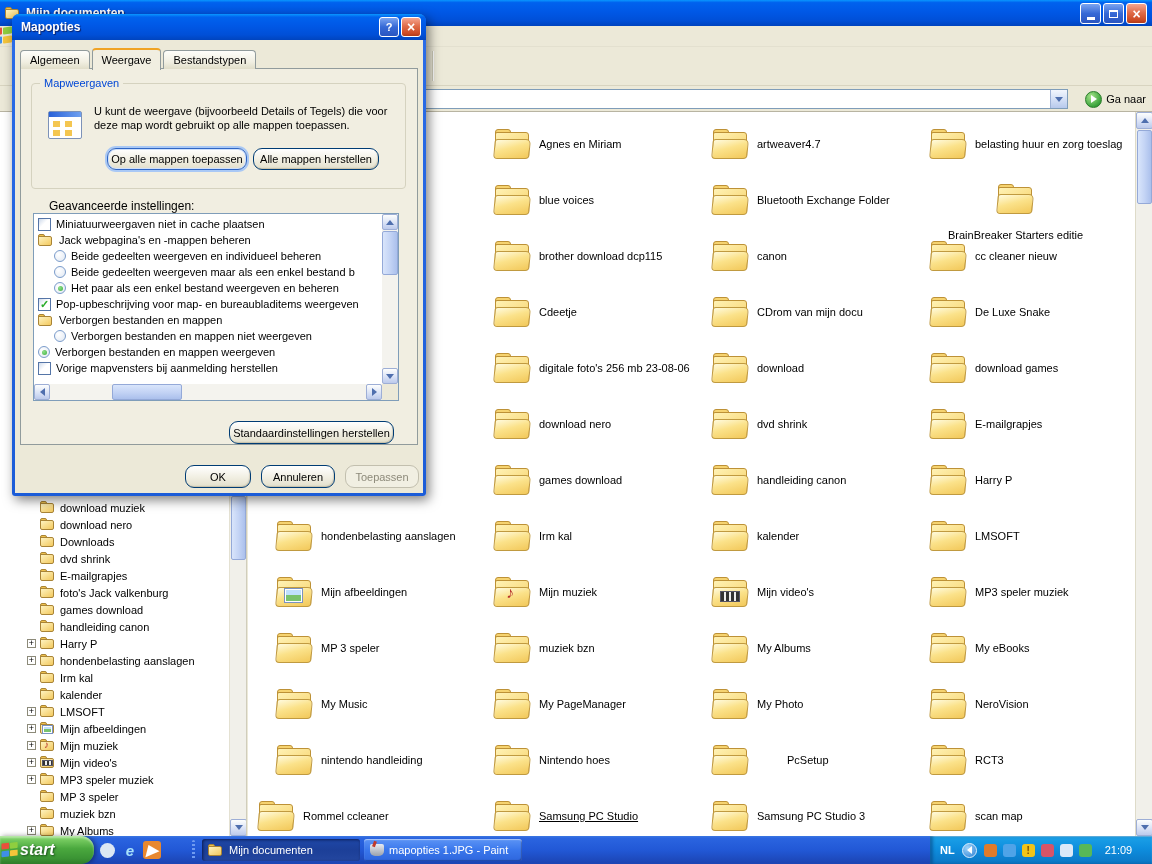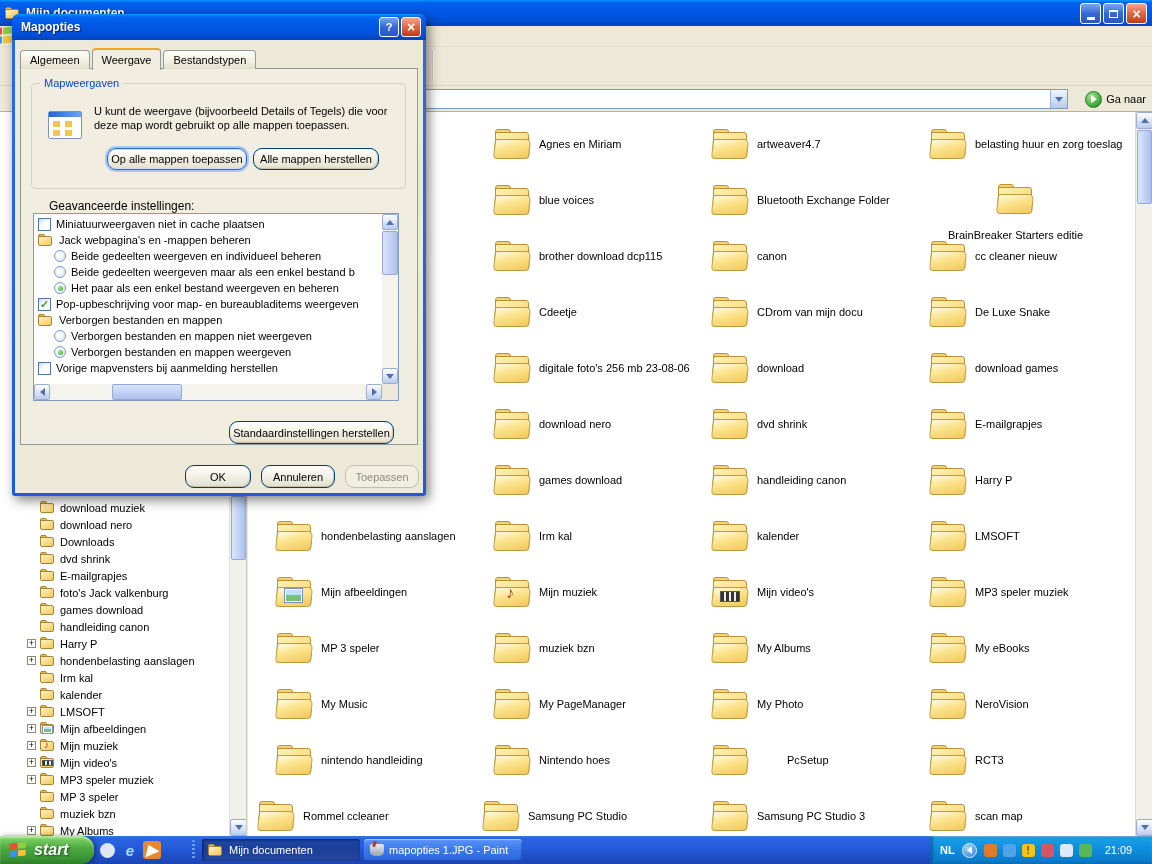--- a/index.html
+++ b/index.html
@@ -136,21 +136,21 @@
   .lb-hscroll .sbtn.sleft{left:0;top:0}
   .lb-hscroll .sbtn.sright{left:auto;right:0;top:0}
   .lb-vscroll .sthumb{left:0;width:16px}
   .lb-hscroll .sthumb{top:0;height:16px;width:70px;background:linear-gradient(180deg,#d9e5fb,#c4d4f5 50%,#abc0ec)}
 
   
   .taskbar{position:absolute;left:0;top:836px;width:1152px;height:28px;z-index:20;
     background:linear-gradient(180deg,#3b77e0 0%,#2a64e0 8%,#2258d6 50%,#1c45b5 95%)}
   .start-btn{position:absolute;left:0;top:0;bottom:0;width:94px;border-radius:0 13px 13px 0;cursor:pointer;
     background:linear-gradient(180deg,#88d96e,#4aa83e 45%,#3b9434 80%,#2e7d2a);
-    display:flex;align-items:center;gap:6px;padding-left:8px;
+    display:flex;align-items:center;gap:0;
     box-shadow:inset 0 2px 2px rgba(255,255,255,.4),2px 0 5px rgba(0,0,0,.4)}
   .start-label{color:#fff;font-weight:bold;font-style:italic;font-size:16px;text-shadow:1px 1px 2px #1d4f1d}
   .start-flag{transform:scale(.85)}
   .quick-launch{position:absolute;left:98px;top:0;bottom:0;display:flex;align-items:center;gap:4px}
   .ql-ic{width:18px;height:18px;display:flex;align-items:center;justify-content:center;border-radius:3px;font-weight:bold;font-style:italic;font-size:15px;cursor:pointer}
   .ql-ic.round{border-radius:50%;width:15px;height:15px;margin:0 2px}
   .tb-divider{position:absolute;left:192px;top:4px;bottom:4px;width:3px;background:repeating-linear-gradient(180deg,#6f9bf0 0 2px,transparent 2px 4px);border-radius:2px}
   .taskbtn{position:absolute;top:3px;height:22px;width:158px;border-radius:3px;display:flex;align-items:center;gap:5px;padding:0 6px;color:#fff;font-size:11px;overflow:hidden;white-space:nowrap;cursor:pointer;
     background:linear-gradient(180deg,#5c94f5,#3a77ec 50%,#2e66dd);
     box-shadow:inset 0 1px 1px rgba(255,255,255,.5),inset -1px -1px 1px rgba(0,0,40,.3)}
@@ -715,21 +715,21 @@
           <span class="flabel">RCT3</span>
         </div>
         <div class="fitem" style="left: 10px; top: 688px;">
           <span class="bfold">
             <i class="ftab"></i>
             <i class="fback"></i>
             <i class="ffront"></i>
           </span>
           <span class="flabel">Rommel ccleaner</span>
         </div>
-        <div class="fitem" style="left: 235px; top: 688px;">
+        <div class="fitem" style="left: 246px; top: 688px; text-decoration: underline;">
           <span class="bfold">
             <i class="ftab"></i>
             <i class="fback"></i>
             <i class="ffront"></i>
           </span>
           <span class="flabel">Samsung PC Studio</span>
         </div>
         <div class="fitem" style="left: 464px; top: 688px;">
           <span class="bfold">
             <i class="ftab"></i>
@@ -817,21 +817,21 @@
                 <span class="sfold">
                   <i class="ftab"></i>
                   <i class="fback"></i>
                 </span>
                 <span class="slabel">Verborgen bestanden en mappen</span>
               </div>
               <div class="set-row" style="padding-left: 20px;">
                 <span class="xradio"></span>
                 <span class="slabel">Verborgen bestanden en mappen niet weergeven</span>
               </div>
-              <div class="set-row" style="padding-left: 20px; align-items: center;">
+              <div class="set-row" style="padding-left: 4px; align-items: center;">
                 <span class="xradio on"></span>
                 <span class="slabel">Verborgen bestanden en mappen weergeven</span>
               </div>
               <div class="set-row" style="padding-left: 4px;">
                 <span class="xcheck"></span>
                 <span class="slabel">Vorige mapvensters bij aanmelding herstellen</span>
               </div>
             </div>
           <div class="lb-vscroll">
             <span class="sbtn sup">

